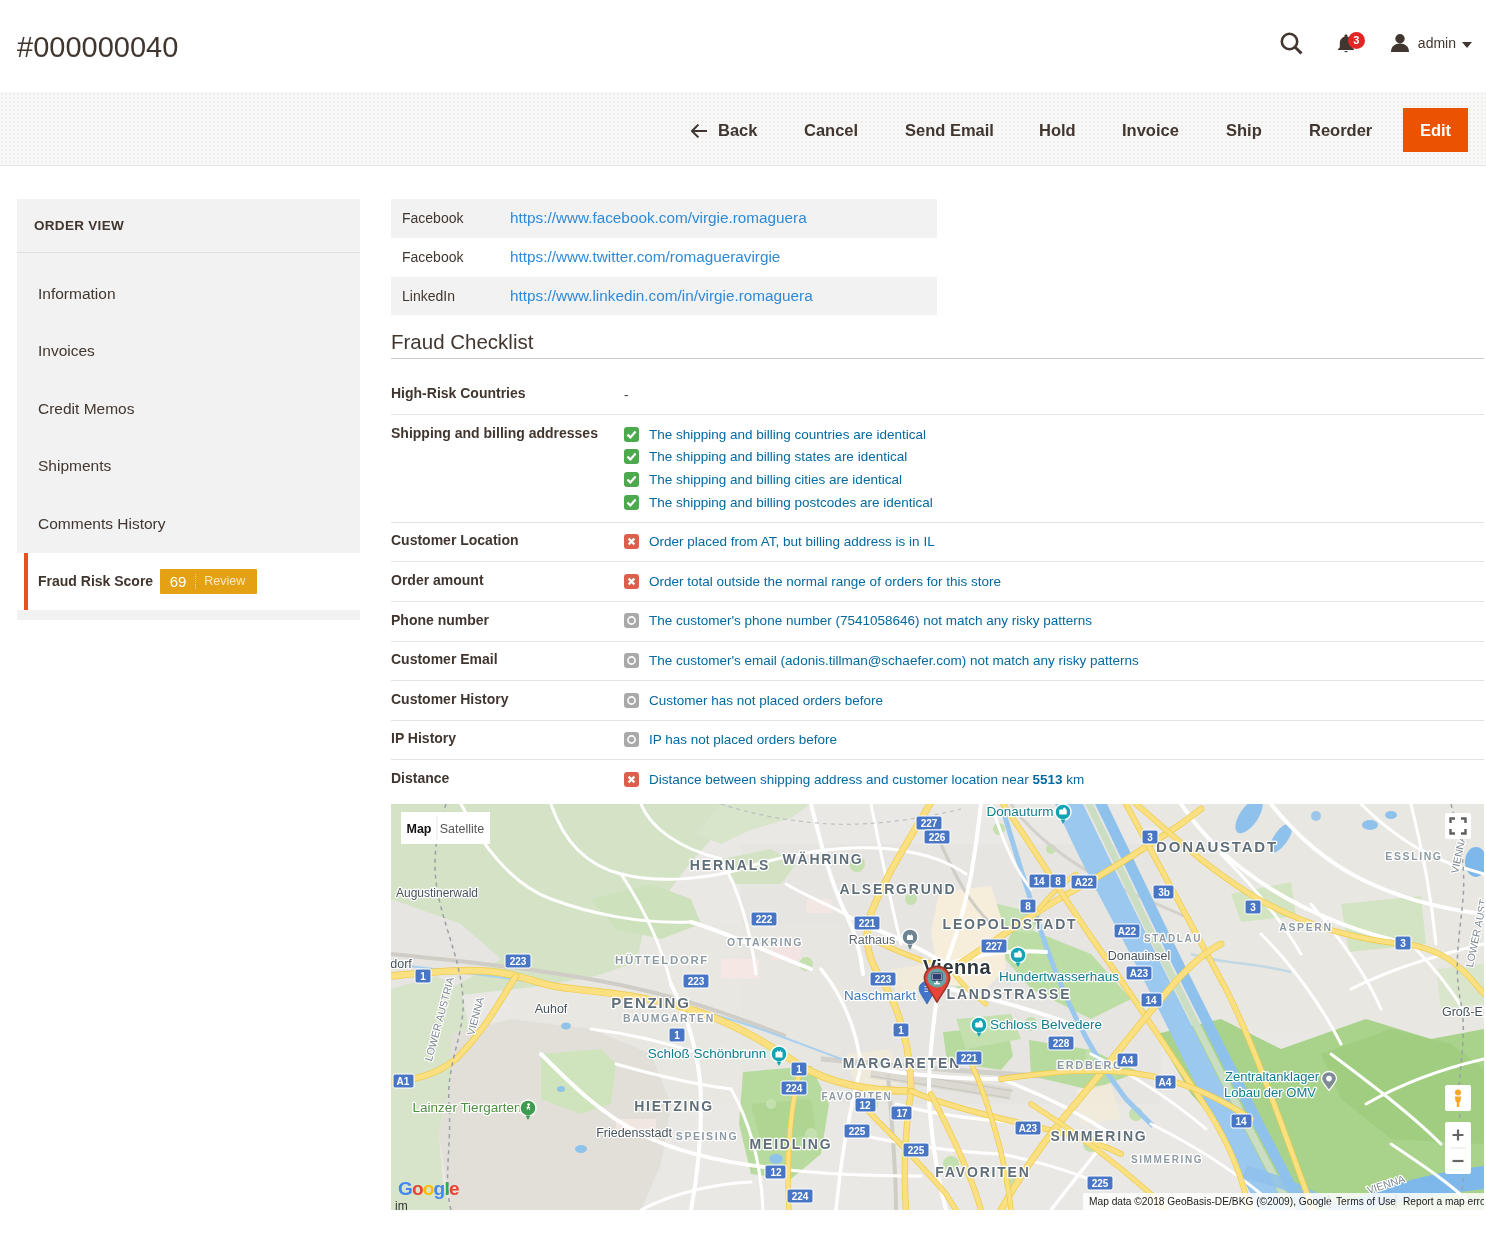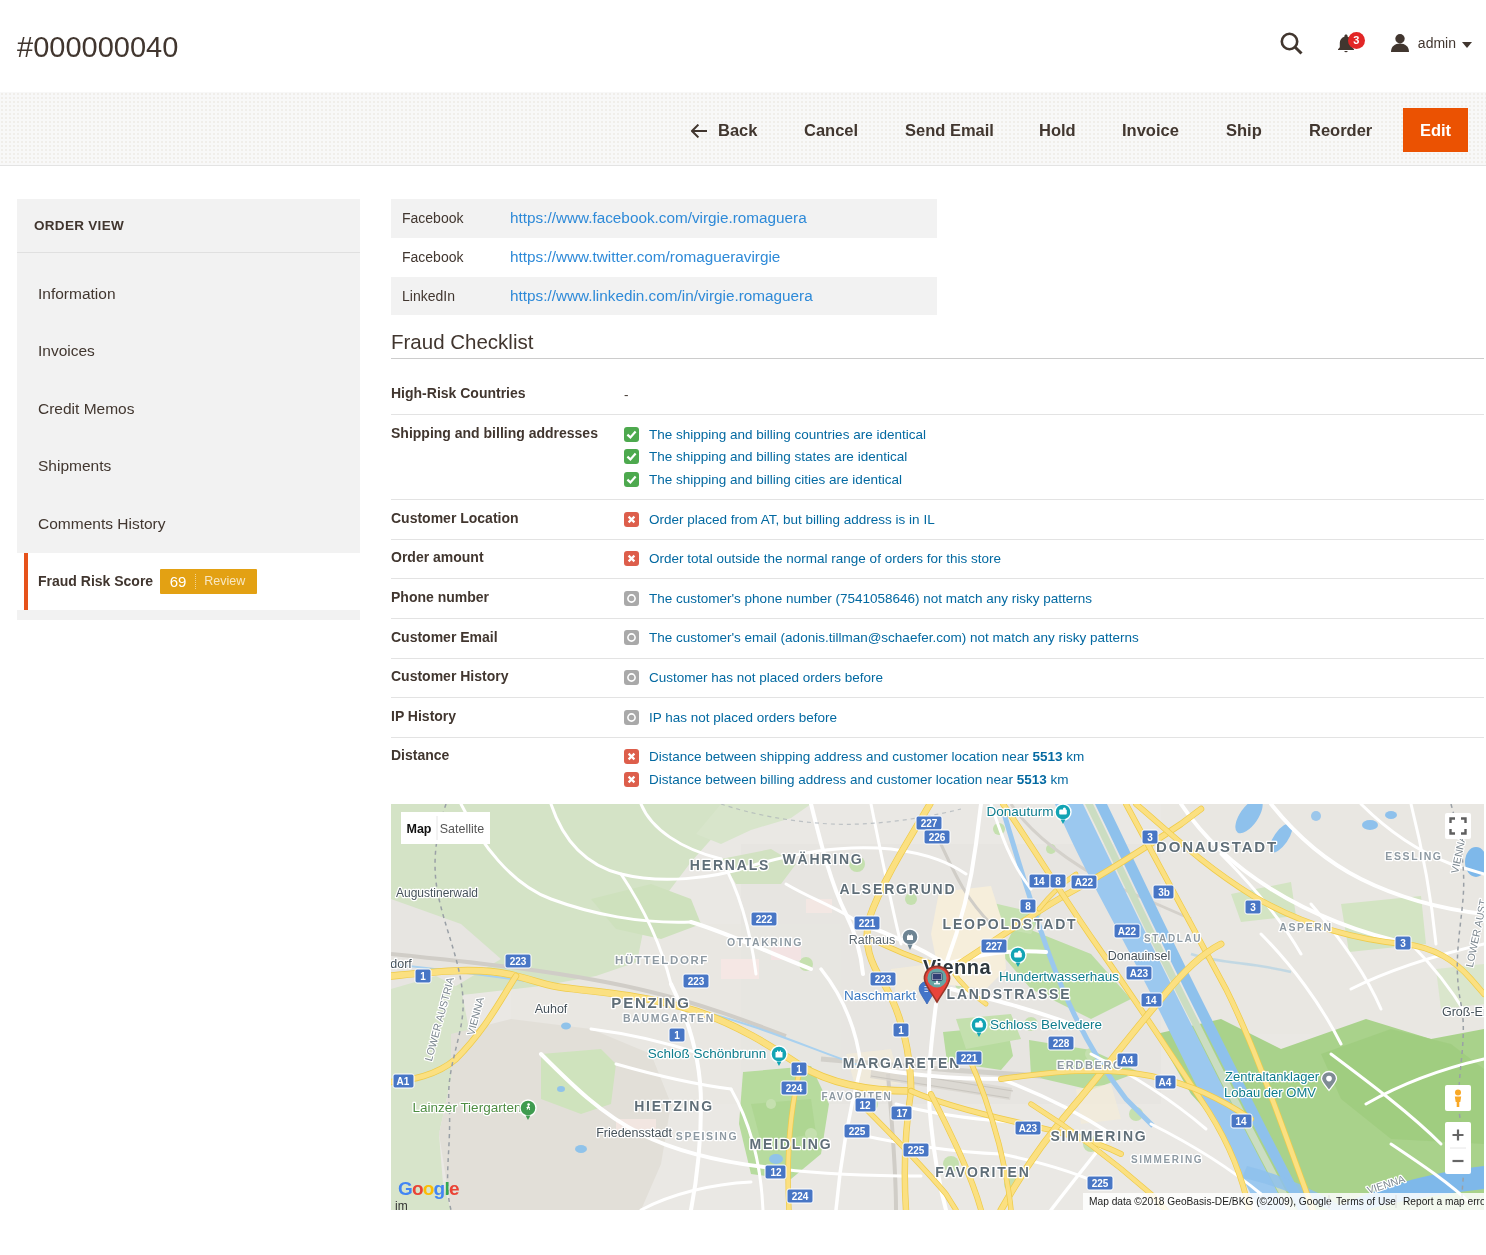--- a/index.html
+++ b/index.html
@@ -178,20 +178,28 @@
               <span class="txt">The shipping and billing states are identical</span>
             </div>
           <div class="vrow">
               <span class="ic green">
                 <svg width="15" height="15" viewBox="0 0 15 15">
                   <path d="M3.4 7.6 L6.4 10.4 L11.6 4.6" fill="none" stroke="#fff" stroke-width="2.2"></path>
                 </svg>
               </span>
               <span class="txt">The shipping and billing cities are identical</span>
             </div>
+          <div class="vrow">
+              <span class="ic green">
+                <svg width="15" height="15" viewBox="0 0 15 15">
+                  <path d="M3.4 7.6 L6.4 10.4 L11.6 4.6" fill="none" stroke="#fff" stroke-width="2.2"></path>
+                </svg>
+              </span>
+              <span class="txt">The shipping and billing postcodes are identical</span>
+            </div>
         </div>
       </div>
       <div class="sect">
         <div class="lbl">Customer Location</div>
         <div class="vals">
           <div class="vrow">
               <span class="ic red">
                 <svg width="15" height="15" viewBox="0 0 15 15">
                   <path d="M4.6 4.6 L10.4 10.4 M10.4 4.6 L4.6 10.4" fill="none" stroke="#fff" stroke-width="2.2"></path>
                 </svg>
@@ -268,28 +276,20 @@
       <div class="sect last">
         <div class="lbl">Distance</div>
         <div class="vals">
           <div class="vrow">
               <span class="ic red">
                 <svg width="15" height="15" viewBox="0 0 15 15">
                   <path d="M4.6 4.6 L10.4 10.4 M10.4 4.6 L4.6 10.4" fill="none" stroke="#fff" stroke-width="2.2"></path>
                 </svg>
               </span>
               <span class="txt">Distance between shipping address and customer location near <b>5513</b> km</span>
-            </div>
-          <div class="vrow">
-              <span class="ic red">
-                <svg width="15" height="15" viewBox="0 0 15 15">
-                  <path d="M4.6 4.6 L10.4 10.4 M10.4 4.6 L4.6 10.4" fill="none" stroke="#fff" stroke-width="2.2"></path>
-                </svg>
-              </span>
-              <span class="txt">Distance between billing address and customer location near <b>5513</b> km</span>
             </div>
         </div>
       </div>
     </div>
 
     <div class="map" id="map"><svg width="1093" height="406" viewBox="0 0 1093 406" xmlns="http://www.w3.org/2000/svg" font-family="Liberation Sans, sans-serif">
 <rect width="1093" height="406" fill="#eae8e4"></rect>
 <rect x="350" y="40" width="420" height="260" fill="#e6e4df" opacity="0.7"></rect>
 <rect x="120" y="120" width="330" height="180" fill="#e8e6e1" opacity="0.6"></rect>
 <rect x="770" y="0" width="323" height="230" fill="#e7e5e0" opacity="0.5"></rect>

